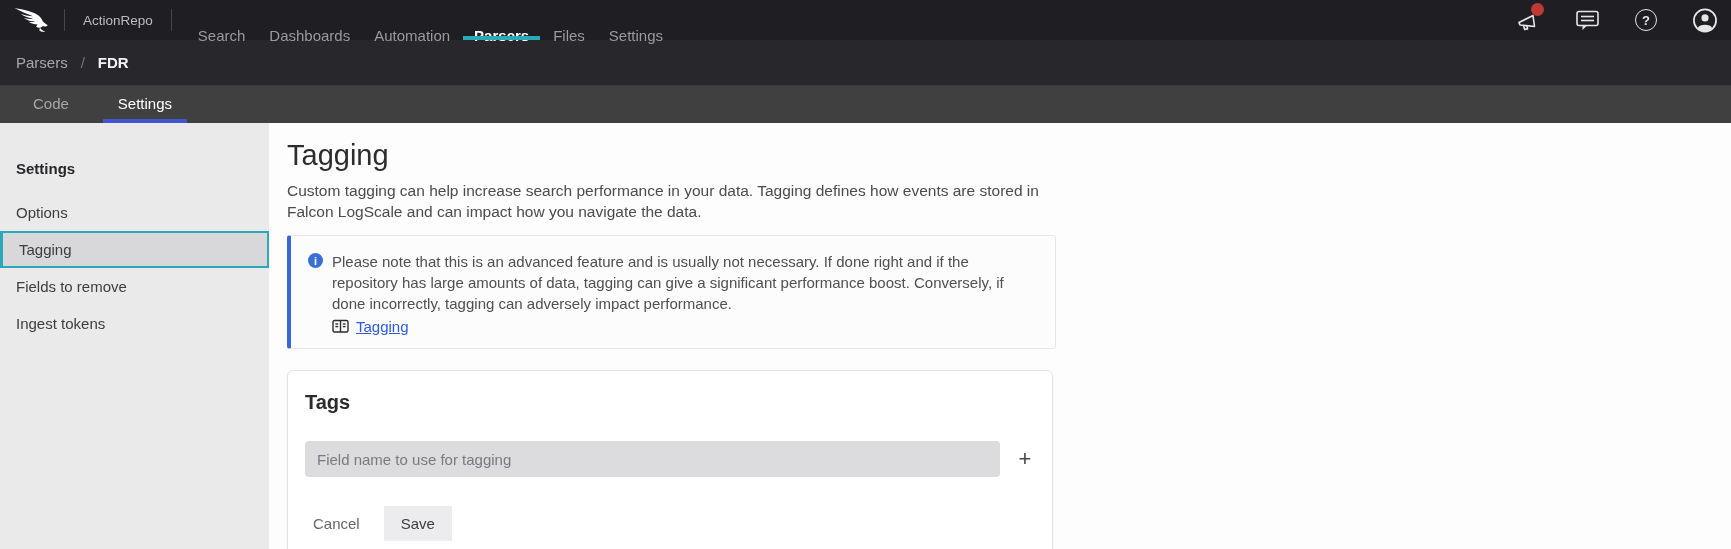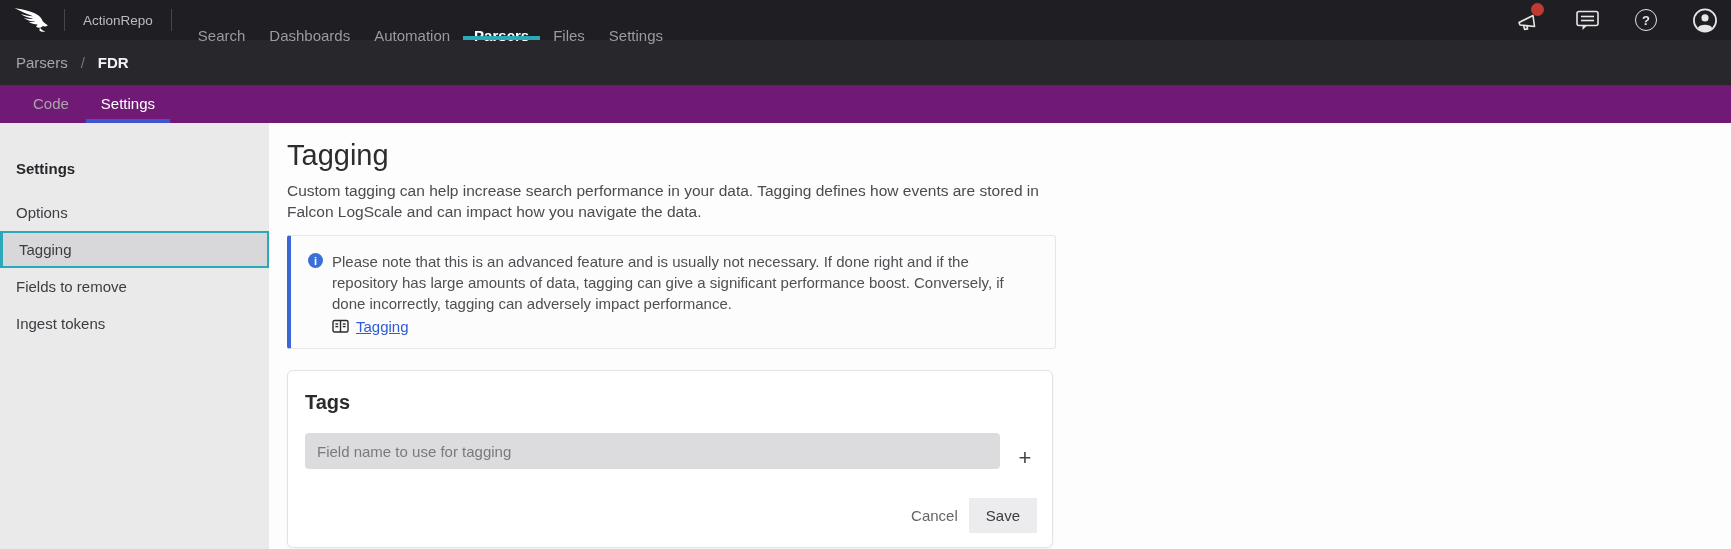--- a/index.html
+++ b/index.html
@@ -20,21 +20,21 @@
   .badge-dot { position:absolute; top:-4px; right:-3px; width:13px; height:13px; border-radius:50%; background:#bf3a32; }
   .help-circle { width:22px; height:22px; border:1.7px solid #e6e6e8; border-radius:50%; color:#e6e6e8; font-size:13px; font-weight:bold; display:flex; align-items:center; justify-content:center; }
 
   
   .breadcrumb-bar { height:46px; background:#28282c; display:flex; align-items:center; padding-left:16px; border-bottom:1px solid #39393e; }
   .crumb { font-size:15px; color:#a7a7ab; cursor:pointer; }
   .crumb-sep { font-size:15px; color:#737377; margin:0 13px; }
   .crumb-current { font-size:15px; color:#f4f4f6; font-weight:bold; }
 
   
-  .tabs-bar { height:37px; background:#701a75; display:flex; padding-left:17px; }
+  .tabs-bar { height:37px; background:#404040; display:flex; padding-left:17px;gap:17px; }
   .tab { font-size:15px; color:#a7a7ab; padding:0 16px; line-height:36px; position:relative; cursor:pointer; }
   .tab.active { color:#ffffff; }
   .tab.active::after { content:""; position:absolute; left:1px; right:1px; bottom:0; height:4px; background:#4254d1; }
 
   
   .content { display:flex; height:426px; }
   .sidebar { width:269px; flex:none; background:#eaeaeb; padding-top:37px; }
   .side-heading { font-size:15px; font-weight:bold; color:#28282c; padding:0 16px; margin-bottom:17px; }
   .side-item { height:37px; display:flex; align-items:center; padding:0 16px; font-size:15px; color:#3c3c41; cursor:pointer; }
   .side-item.active { background:#d8d8da; border:2px solid #2ba9b8; border-left-width:3px; }
@@ -45,25 +45,25 @@
 
   .info-box { margin-top:13px; width:769px; background:#fcfcfd; border:1px solid #e7e7ea; border-left:4px solid #3b66d6; border-radius:3px; padding:15px 20px 13px 17px; }
   .info-row { display:flex; gap:9px; }
   .info-icon { width:15px; height:15px; border-radius:50%; background:#3a6fd8; color:#fff; font-size:11px; font-weight:bold; display:flex; align-items:center; justify-content:center; flex:none; margin-top:2px; }
   .info-text { font-size:15px; line-height:21px; color:#4f4f54; white-space:pre-line; }
   .doc-link-row { margin-top:4px; margin-left:24px; display:flex; align-items:center; gap:7px; }
   .doc-link { color:#2e5bd8; font-size:15px; text-decoration:underline; cursor:pointer; }
 
   .tags-card { margin-top:21px; width:766px; background:#ffffff; border:1px solid #e3e3e6; border-radius:6px; padding:20px 15px 14px 17px; box-shadow:0 1px 3px rgba(0,0,0,0.05); }
   .card-title { font-size:20px; font-weight:bold; color:#2b2b2e; }
-  .input-row { margin-top:19px; display:flex; align-items:flex-end; gap:13px; }
+  .input-row { margin-top:27px; display:flex; align-items:center; gap:13px; }
   .tag-input { flex:1; height:36px; background:#dcdcde; border:none; border-radius:4px; padding:0 12px; font-size:15px; color:#2d2d30; font-family:inherit; outline:none; }
   .tag-input::placeholder { color:#797980; }
   .plus-btn { background:none; border:none; font-size:22px; color:#46464b; width:24px; padding:0; cursor:pointer; line-height:1; font-family:inherit; }
-  .card-actions { margin-top:29px; display:flex; justify-content:flex-end; align-items:center; gap:3px; }
+  .card-actions { margin-top:29px; display:flex; align-items:center; gap:16px; }
   .cancel-btn { background:none; border:none; color:#65656a; font-size:15px; padding:6px 8px; cursor:pointer; font-family:inherit; }
   .save-btn { background:#ececee; border:none; border-radius:0; color:#3c3c41; font-size:15px; padding:9px 17px; cursor:pointer; font-family:inherit; }
 </style>
 </head>
 <body>
 
 <header class="topnav">
   <svg class="logo" viewBox="0 0 40 28">
     <path fill="#ffffff" d="M0.8,1 C8,5 14,7 20,9.6 C15.5,9.4 11,8.4 7.2,7 C11,10 15.8,11.3 20.6,12.3 C17.4,12.6 13.6,12.2 10.4,11.3 C14,13.9 18.4,14.7 22.6,15.3 C20.4,15.8 17.6,15.8 15.4,15.3 C18.2,17.3 21.5,17.9 24.7,18.1 L23.2,20.6 C25.4,22.3 28.6,21.8 30.2,19.8 C31.8,20.7 34,20.4 35.4,18.9 C33.4,18 31.7,16.7 30.3,15.1 C28.4,8.9 22.4,4.6 0.8,1 Z"></path>
     <path fill="#ffffff" d="M27.2,20.9 C28,23 29.9,24.6 32.6,25.1 C31,26.2 28.3,25.9 26.6,24.3 Z"></path>

